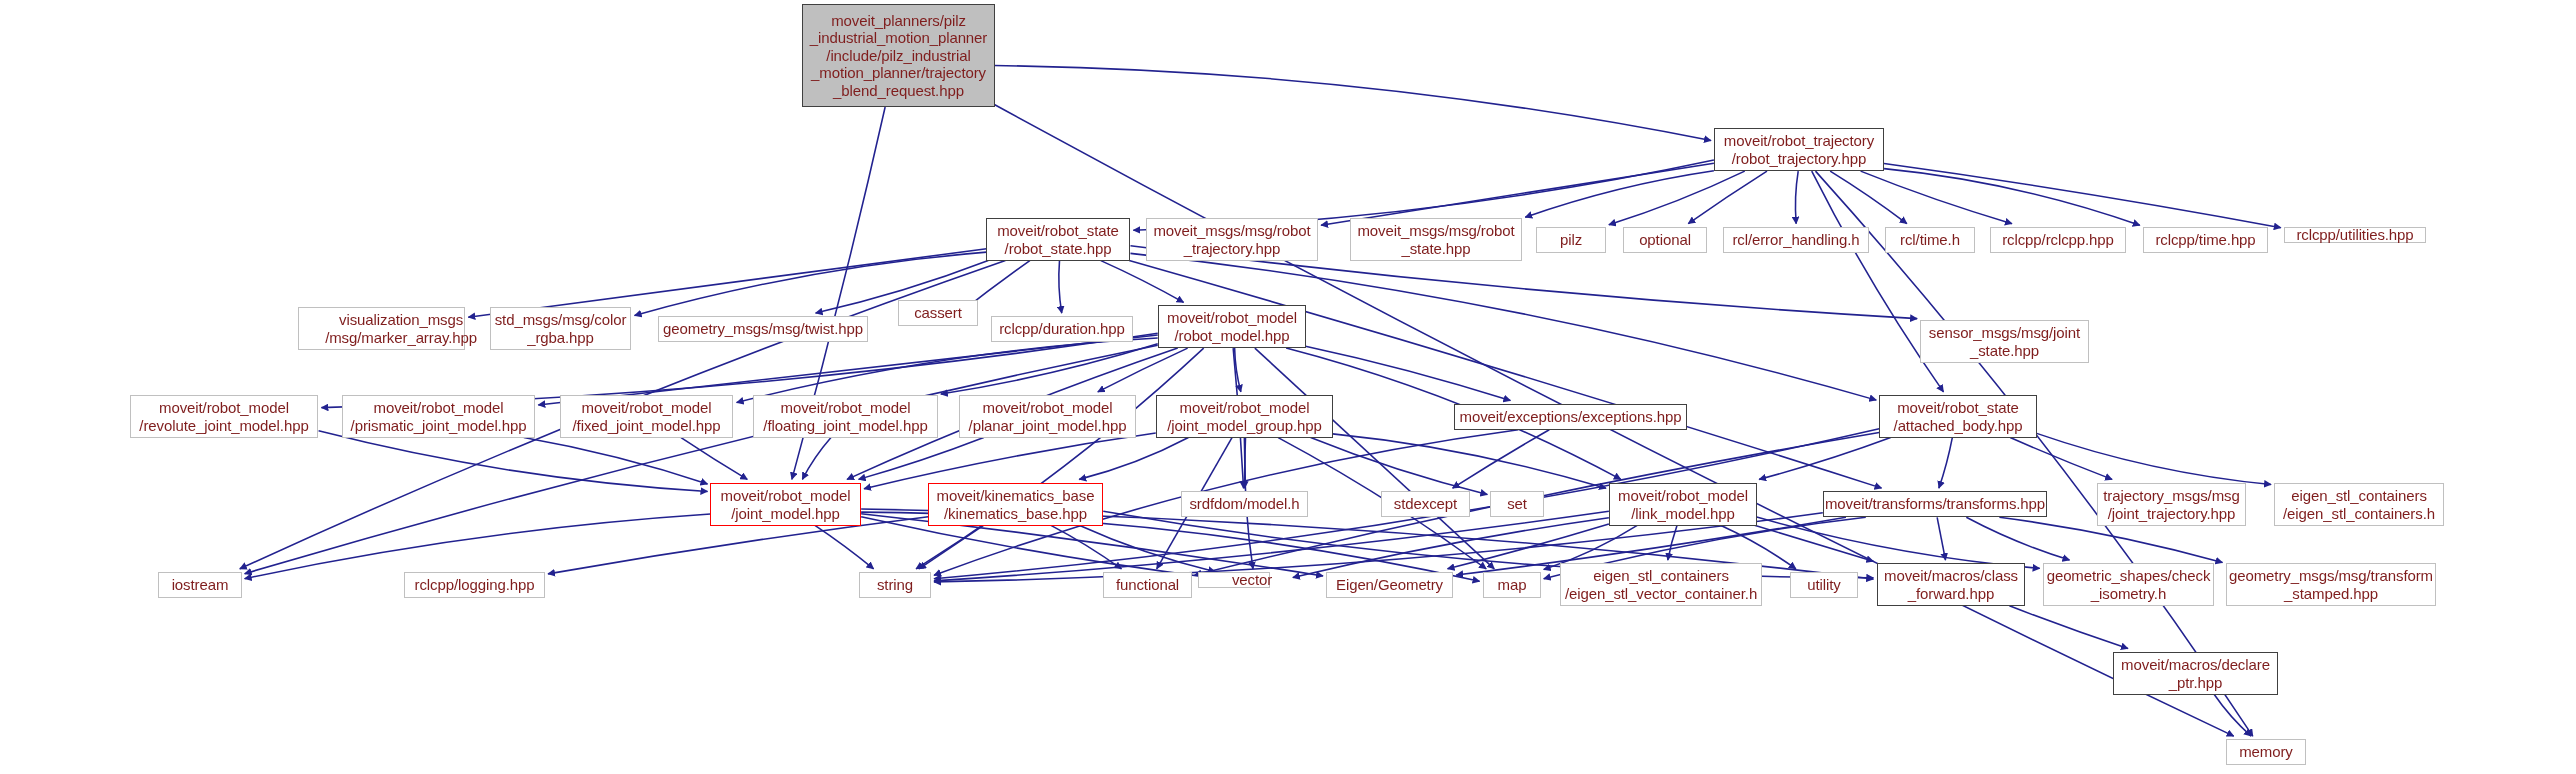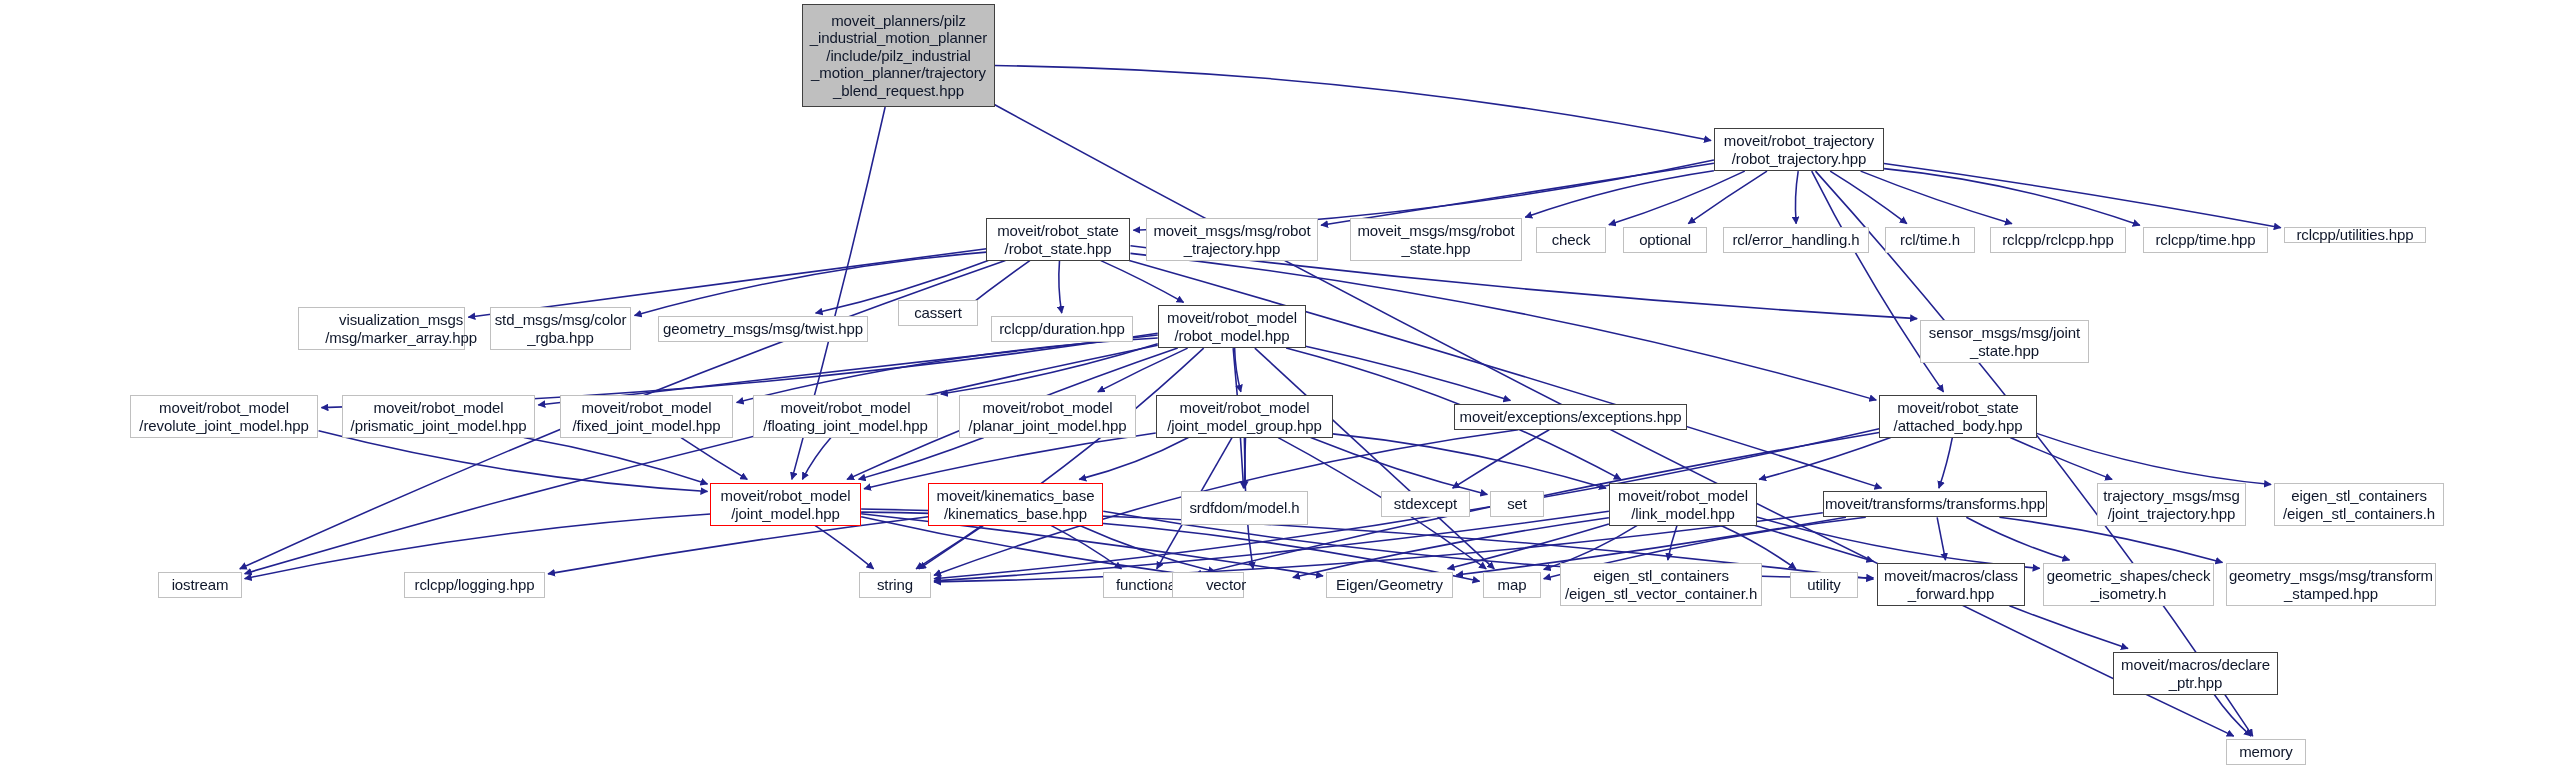--- a/index.html
+++ b/index.html
@@ -14,21 +14,21 @@
   #edges{position:absolute;left:0;top:0;width:2576px;height:774px;}
   .node{
     position:absolute;
     box-sizing:border-box;
     display:flex;
     align-items:center;
     justify-content:center;
     text-align:center;
     background:#ffffff;
     border:1px solid #c0c0c0;
-    color:#0f172a;
+    color:#7f1d1d;
     font-size:15px;
     line-height:1.17;
     white-space:pre-line;
     padding:1px 4.9px;
     letter-spacing:-0.1px;
     z-index:5;
   }
   .node.strong{border:1.6px solid #404040;}
   .node.red{border:1.6px solid #ff0000;}
   .node.root{background:#bfbfbf;border:1.6px solid #404040;}
@@ -139,21 +139,21 @@
 _motion_planner/trajectory
 _blend_request.hpp</div>
       <div class="node strong" style="left: 1714px; top: 128px; width: 170px; height: 43px;">moveit/robot_trajectory
 /robot_trajectory.hpp</div>
       <div class="node strong" style="left: 986px; top: 218px; width: 144px; height: 43px;">moveit/robot_state
 /robot_state.hpp</div>
       <div class="node" style="left: 1146px; top: 218px; width: 172px; height: 43px;">moveit_msgs/msg/robot
 _trajectory.hpp</div>
       <div class="node" style="left: 1350px; top: 218px; width: 172px; height: 43px;">moveit_msgs/msg/robot
 _state.hpp</div>
-      <div class="node" style="left: 1536px; top: 227px; width: 70px; height: 26px;">check</div>
+      <div class="node" style="left: 1536px; top: 227px; width: 70px; height: 26px;">pilz</div>
       <div class="node" style="left: 1623px; top: 227px; width: 84px; height: 26px;">optional</div>
       <div class="node" style="left: 1723px; top: 227px; width: 146px; height: 26px;">rcl/error_handling.h</div>
       <div class="node" style="left: 1885px; top: 227px; width: 90px; height: 26px;">rcl/time.h</div>
       <div class="node" style="left: 1990px; top: 227px; width: 136px; height: 26px;">rclcpp/rclcpp.hpp</div>
       <div class="node" style="left: 2143px; top: 227px; width: 125px; height: 26px;">rclcpp/time.hpp</div>
       <div class="node" style="left: 2284px; top: 227px; width: 142px; height: 16px;">rclcpp/utilities.hpp</div>
       <div class="node" style="left: 298px; top: 307px; width: 167px; height: 43px; padding-left: 44px;">visualization_msgs
 /msg/marker_array.hpp</div>
       <div class="node" style="left: 490px; top: 307px; width: 141px; height: 43px;">std_msgs/msg/color
 _rgba.hpp</div>
@@ -176,35 +176,35 @@
 /planar_joint_model.hpp</div>
       <div class="node strong" style="left: 1156px; top: 395px; width: 177px; height: 43px;">moveit/robot_model
 /joint_model_group.hpp</div>
       <div class="node strong" style="left: 1454px; top: 404px; width: 233px; height: 26px;">moveit/exceptions/exceptions.hpp</div>
       <div class="node strong" style="left: 1879px; top: 395px; width: 158px; height: 43px;">moveit/robot_state
 /attached_body.hpp</div>
       <div class="node red" style="left: 710px; top: 483px; width: 151px; height: 43px;">moveit/robot_model
 /joint_model.hpp</div>
       <div class="node red" style="left: 928px; top: 483px; width: 175px; height: 43px;">moveit/kinematics_base
 /kinematics_base.hpp</div>
-      <div class="node" style="left: 1181px; top: 491px; width: 127px; height: 34px;">srdfdom/model.h</div>
+      <div class="node" style="left: 1181px; top: 491px; width: 127px; height: 26px;">srdfdom/model.h</div>
       <div class="node" style="left: 1381px; top: 491px; width: 89px; height: 26px;">stdexcept</div>
       <div class="node" style="left: 1490px; top: 491px; width: 54px; height: 26px;">set</div>
       <div class="node strong" style="left: 1609px; top: 483px; width: 148px; height: 43px;">moveit/robot_model
 /link_model.hpp</div>
       <div class="node strong" style="left: 1823px; top: 491px; width: 224px; height: 26px;">moveit/transforms/transforms.hpp</div>
       <div class="node" style="left: 2097px; top: 483px; width: 149px; height: 43px;">trajectory_msgs/msg
 /joint_trajectory.hpp</div>
       <div class="node" style="left: 2274px; top: 483px; width: 170px; height: 43px;">eigen_stl_containers
 /eigen_stl_containers.h</div>
       <div class="node" style="left: 158px; top: 572px; width: 84px; height: 26px;">iostream</div>
       <div class="node" style="left: 404px; top: 572px; width: 141px; height: 26px;">rclcpp/logging.hpp</div>
       <div class="node" style="left: 859px; top: 572px; width: 72px; height: 26px;">string</div>
       <div class="node" style="left: 1103px; top: 572px; width: 89px; height: 26px;">functional</div>
-      <div class="node" style="left: 1172px; top: 572px; width: 72px; height: 26px; padding-left: 41px;">vector</div>
+      <div class="node" style="left: 1198px; top: 572px; width: 72px; height: 16px; padding-left: 41px;">vector</div>
       <div class="node" style="left: 1326px; top: 572px; width: 127px; height: 26px;">Eigen/Geometry</div>
       <div class="node" style="left: 1483px; top: 572px; width: 58px; height: 26px;">map</div>
       <div class="node" style="left: 1560px; top: 563px; width: 202px; height: 43px;">eigen_stl_containers
 /eigen_stl_vector_container.h</div>
       <div class="node" style="left: 1790px; top: 572px; width: 68px; height: 26px;">utility</div>
       <div class="node strong" style="left: 1877px; top: 563px; width: 148px; height: 43px;">moveit/macros/class
 _forward.hpp</div>
       <div class="node" style="left: 2043px; top: 563px; width: 171px; height: 43px;">geometric_shapes/check
 _isometry.h</div>
       <div class="node" style="left: 2226px; top: 563px; width: 210px; height: 43px;">geometry_msgs/msg/transform

